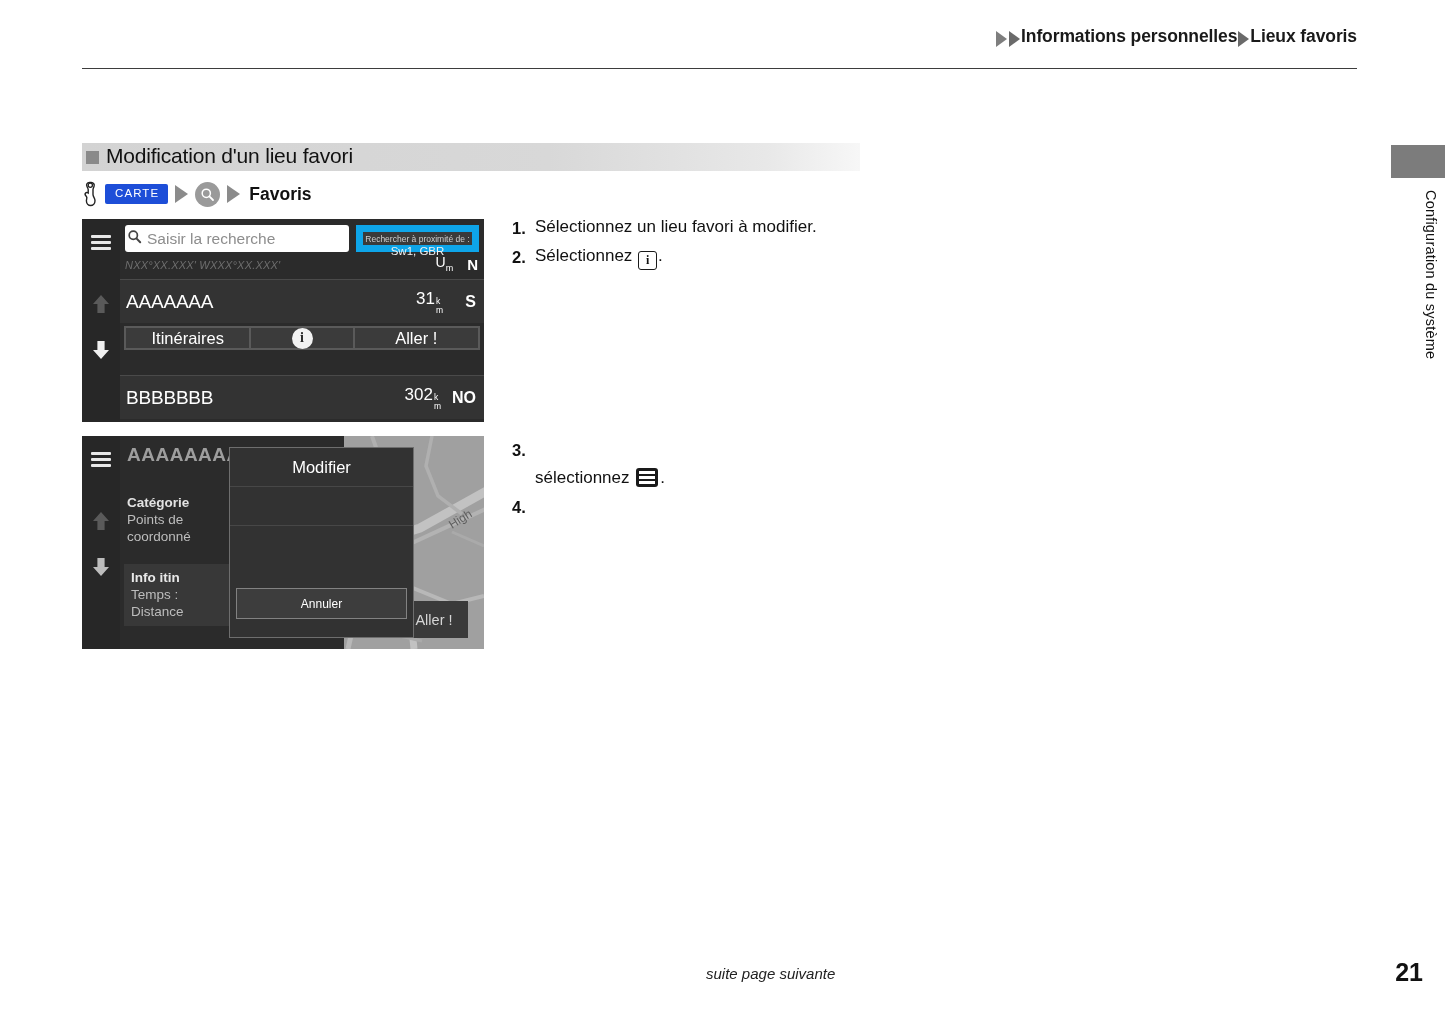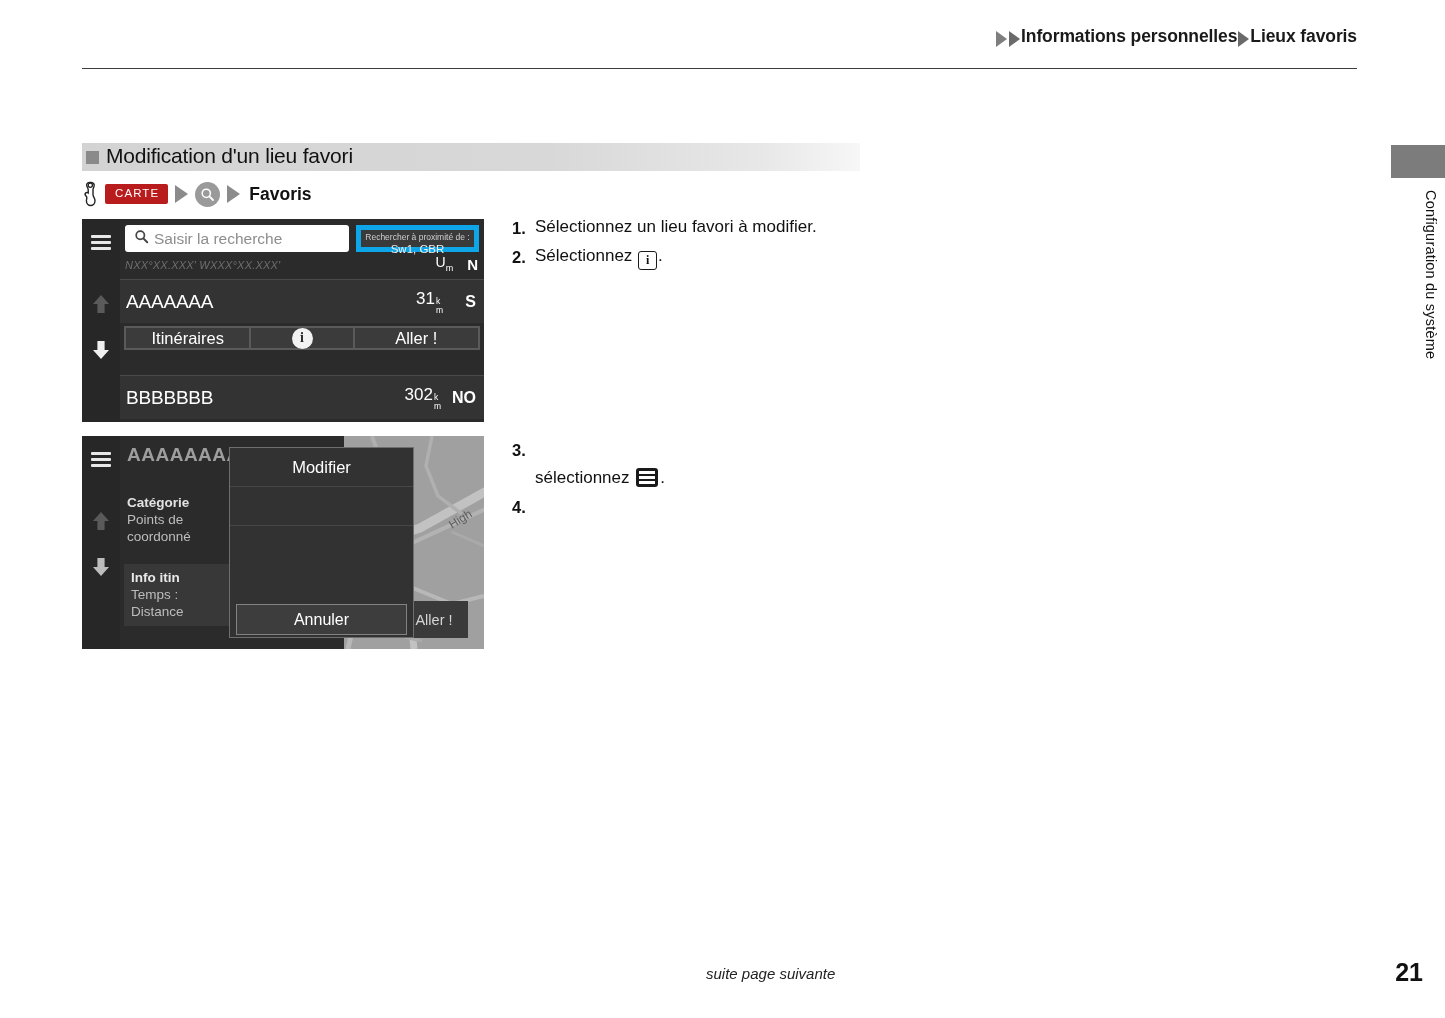--- a/index.html
+++ b/index.html
@@ -83,21 +83,21 @@
     gap: 7px;
     height: 28px;
   }
   .hand-icon {
     width: 16px;
     height: 26px;
     position: relative;
   }
   .hand-icon svg { display: block; }
   .chip-carte {
-    background: #b91c1c;
+    background: #1d4ed8;
     color: #fff;
     font-size: 11.5px;
     letter-spacing: 1.1px;
     padding: 4px 9px 4px 10px;
     border-radius: 2px;
     font-weight: 400;
     line-height: 1;
   }
   .path-tri {
     width: 0; height: 0;
@@ -180,36 +180,36 @@
   .search-bar {
     position: absolute;
     left: 5px;
     top: 6px;
     width: 224px;
     height: 27px;
     background: #fff;
     border-radius: 3px;
     display: flex;
     align-items: center;
-    padding-left: 9px;
+    padding-left: 2px;
     box-sizing: border-box;
   }
   .search-bar .mag { margin-right: 5px; }
   .search-placeholder {
     font-size: 15.5px;
     color: #8d8d8d;
   }
   .near-box {
     position: absolute;
     left: 236px;
     top: 6px;
     width: 123px;
     height: 27px;
     background: #3a3a3a;
-    border: 5px solid #0ea5e9;
+    border: 7px solid #0ea5e9;
     box-sizing: border-box;
     color: #d8d8d8;
     text-align: center;
     padding-top: 1px;
   }
   .near-line1 { font-size: 8.5px; line-height: 12px; color: #cfcfcf;}
   .near-line2 { font-size: 11.5px; line-height: 13px; color: #f0f0f0; }
   .unit-row {
     position: absolute;
     right: 6px;
@@ -374,30 +374,30 @@
     justify-content: center;
     color: #fff;
     font-size: 16.5px;
     border-bottom: 1px solid #474747;
   }
   .dlg-item.blank { color: transparent; }
   .dlg-cancel {
     position: absolute;
     left: 6px;
     right: 6px;
-    bottom: 2px;
+    bottom: 18px;
     height: 31px;
     background: #3d3d3d;
     border: 1px solid #828282;
     box-sizing: border-box;
     display: flex;
     align-items: center;
     justify-content: center;
     color: #fff;
-    font-size: 16px;
+    font-size: 12px;
   }
   .go-btn-map {
     position: absolute;
     right: 16px;
     bottom: 11px;
     width: 68px;
     height: 37px;
     background: #3a3a3a;
     color: #d5d5d5;
     display: flex;

